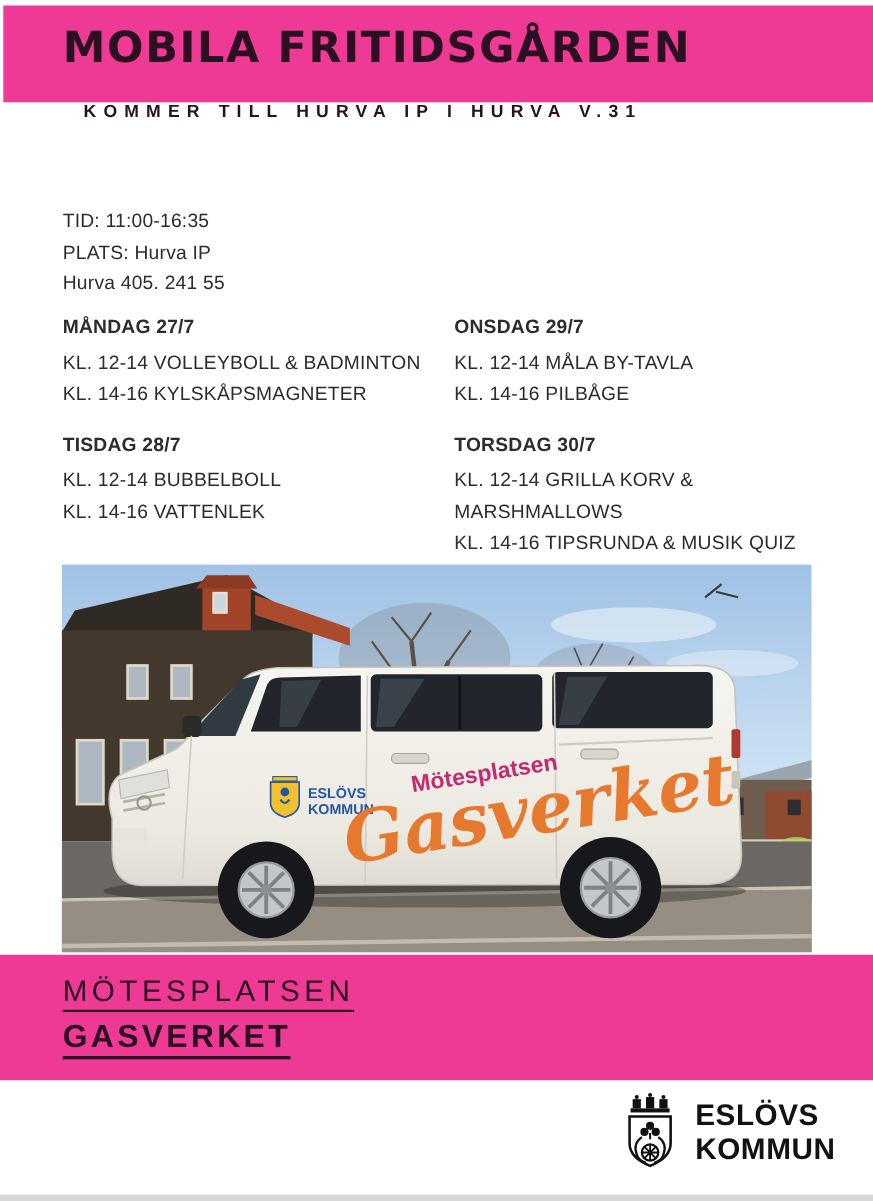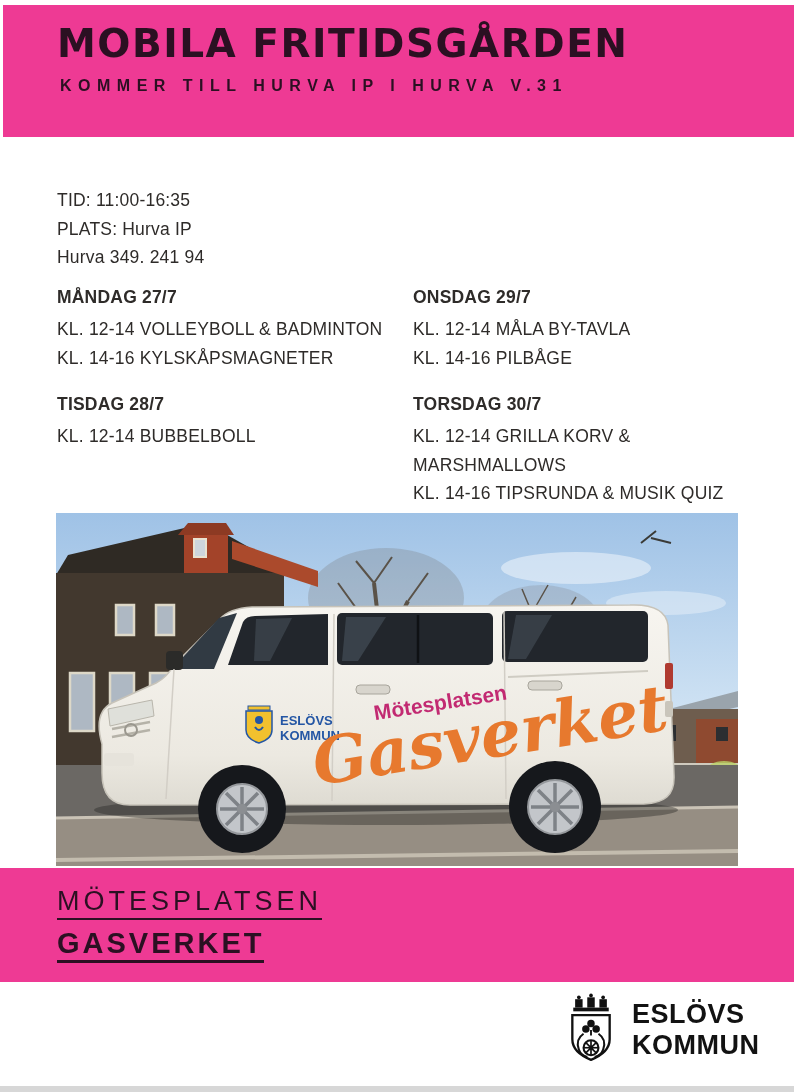--- a/index.html
+++ b/index.html
@@ -2,30 +2,30 @@
 <html><head>
 <meta charset="utf-8">
 <style>
   html,body{margin:0;padding:0;background:#ffffff;}
   .page{
     position:relative;width:794px;height:1092px;overflow:hidden;
     background:#ffffff;font-family:"Liberation Sans","DejaVu Sans",sans-serif;
   }
   
   .header{
-    position:absolute;left:3px;top:5px;right:0;height:132px;
+    position:absolute;left:3px;top:5px;right:0;height:88px;
     background:#ee3a94;
   }
   .header-title{
     margin:0;padding:16px 0 0 54px;
     font-size:39px;font-weight:800;letter-spacing:1.5px;
     color:#2b1022;font-family:"DejaVu Sans","Liberation Sans",sans-serif;
   }
   .header-sub{
-    margin:0;padding:11px 0 0 57px;
+    margin:16px;padding:11px 0 0 57px;
     font-size:16px;font-weight:700;letter-spacing:6.5px;color:#2b1022;
   }
   
   .info{position:absolute;left:57px;top:186px;color:#2e2b29;font-size:17.5px;line-height:28.5px;letter-spacing:.2px;}
   .info b{font-weight:400;}
   
   .schedule{
     position:absolute;left:57px;top:285px;width:712px;
     display:grid;grid-template-columns:356px 1fr;row-gap:20px;
     color:#2e2b29;font-size:17.5px;letter-spacing:.2px;
@@ -59,37 +59,38 @@
 <div class="page">
 
   <div class="header">
     <h1 class="header-title">MOBILA FRITIDSGÅRDEN</h1>
     <div class="header-sub">KOMMER TILL HURVA IP I HURVA V.31</div>
   </div>
 
   <div class="info">
     <div><b>TID:</b> <span>11:00-16:35</span></div>
     <div><b>PLATS:</b> <span>Hurva IP</span></div>
-    <div><span>Hurva 349. 241 94</span></div>
+    <div><span>Hurva 405. 241 55</span></div>
   </div>
 
   <div class="schedule">
     <div class="day-block">
       <div class="day-title">MÅNDAG 27/7</div>
       <div class="day-item">KL. 12-14 VOLLEYBOLL &amp; BADMINTON</div>
       <div class="day-item">KL. 14-16 KYLSKÅPSMAGNETER</div>
     </div>
     <div class="day-block">
       <div class="day-title">ONSDAG 29/7</div>
       <div class="day-item">KL. 12-14 MÅLA BY-TAVLA</div>
       <div class="day-item">KL. 14-16 PILBÅGE</div>
     </div>
     <div class="day-block">
       <div class="day-title">TISDAG 28/7</div>
       <div class="day-item">KL. 12-14 BUBBELBOLL</div>
+      <div class="day-item">KL. 14-16 VATTENLEK</div>
     </div>
     <div class="day-block">
       <div class="day-title">TORSDAG 30/7</div>
       <div class="day-item">KL. 12-14 GRILLA KORV &amp; MARSHMALLOWS</div>
       <div class="day-item">KL. 14-16 TIPSRUNDA &amp; MUSIK QUIZ</div>
     </div>
   </div>
 
   <div class="photo">
     <svg width="682" height="353" viewBox="0 0 682 353">

